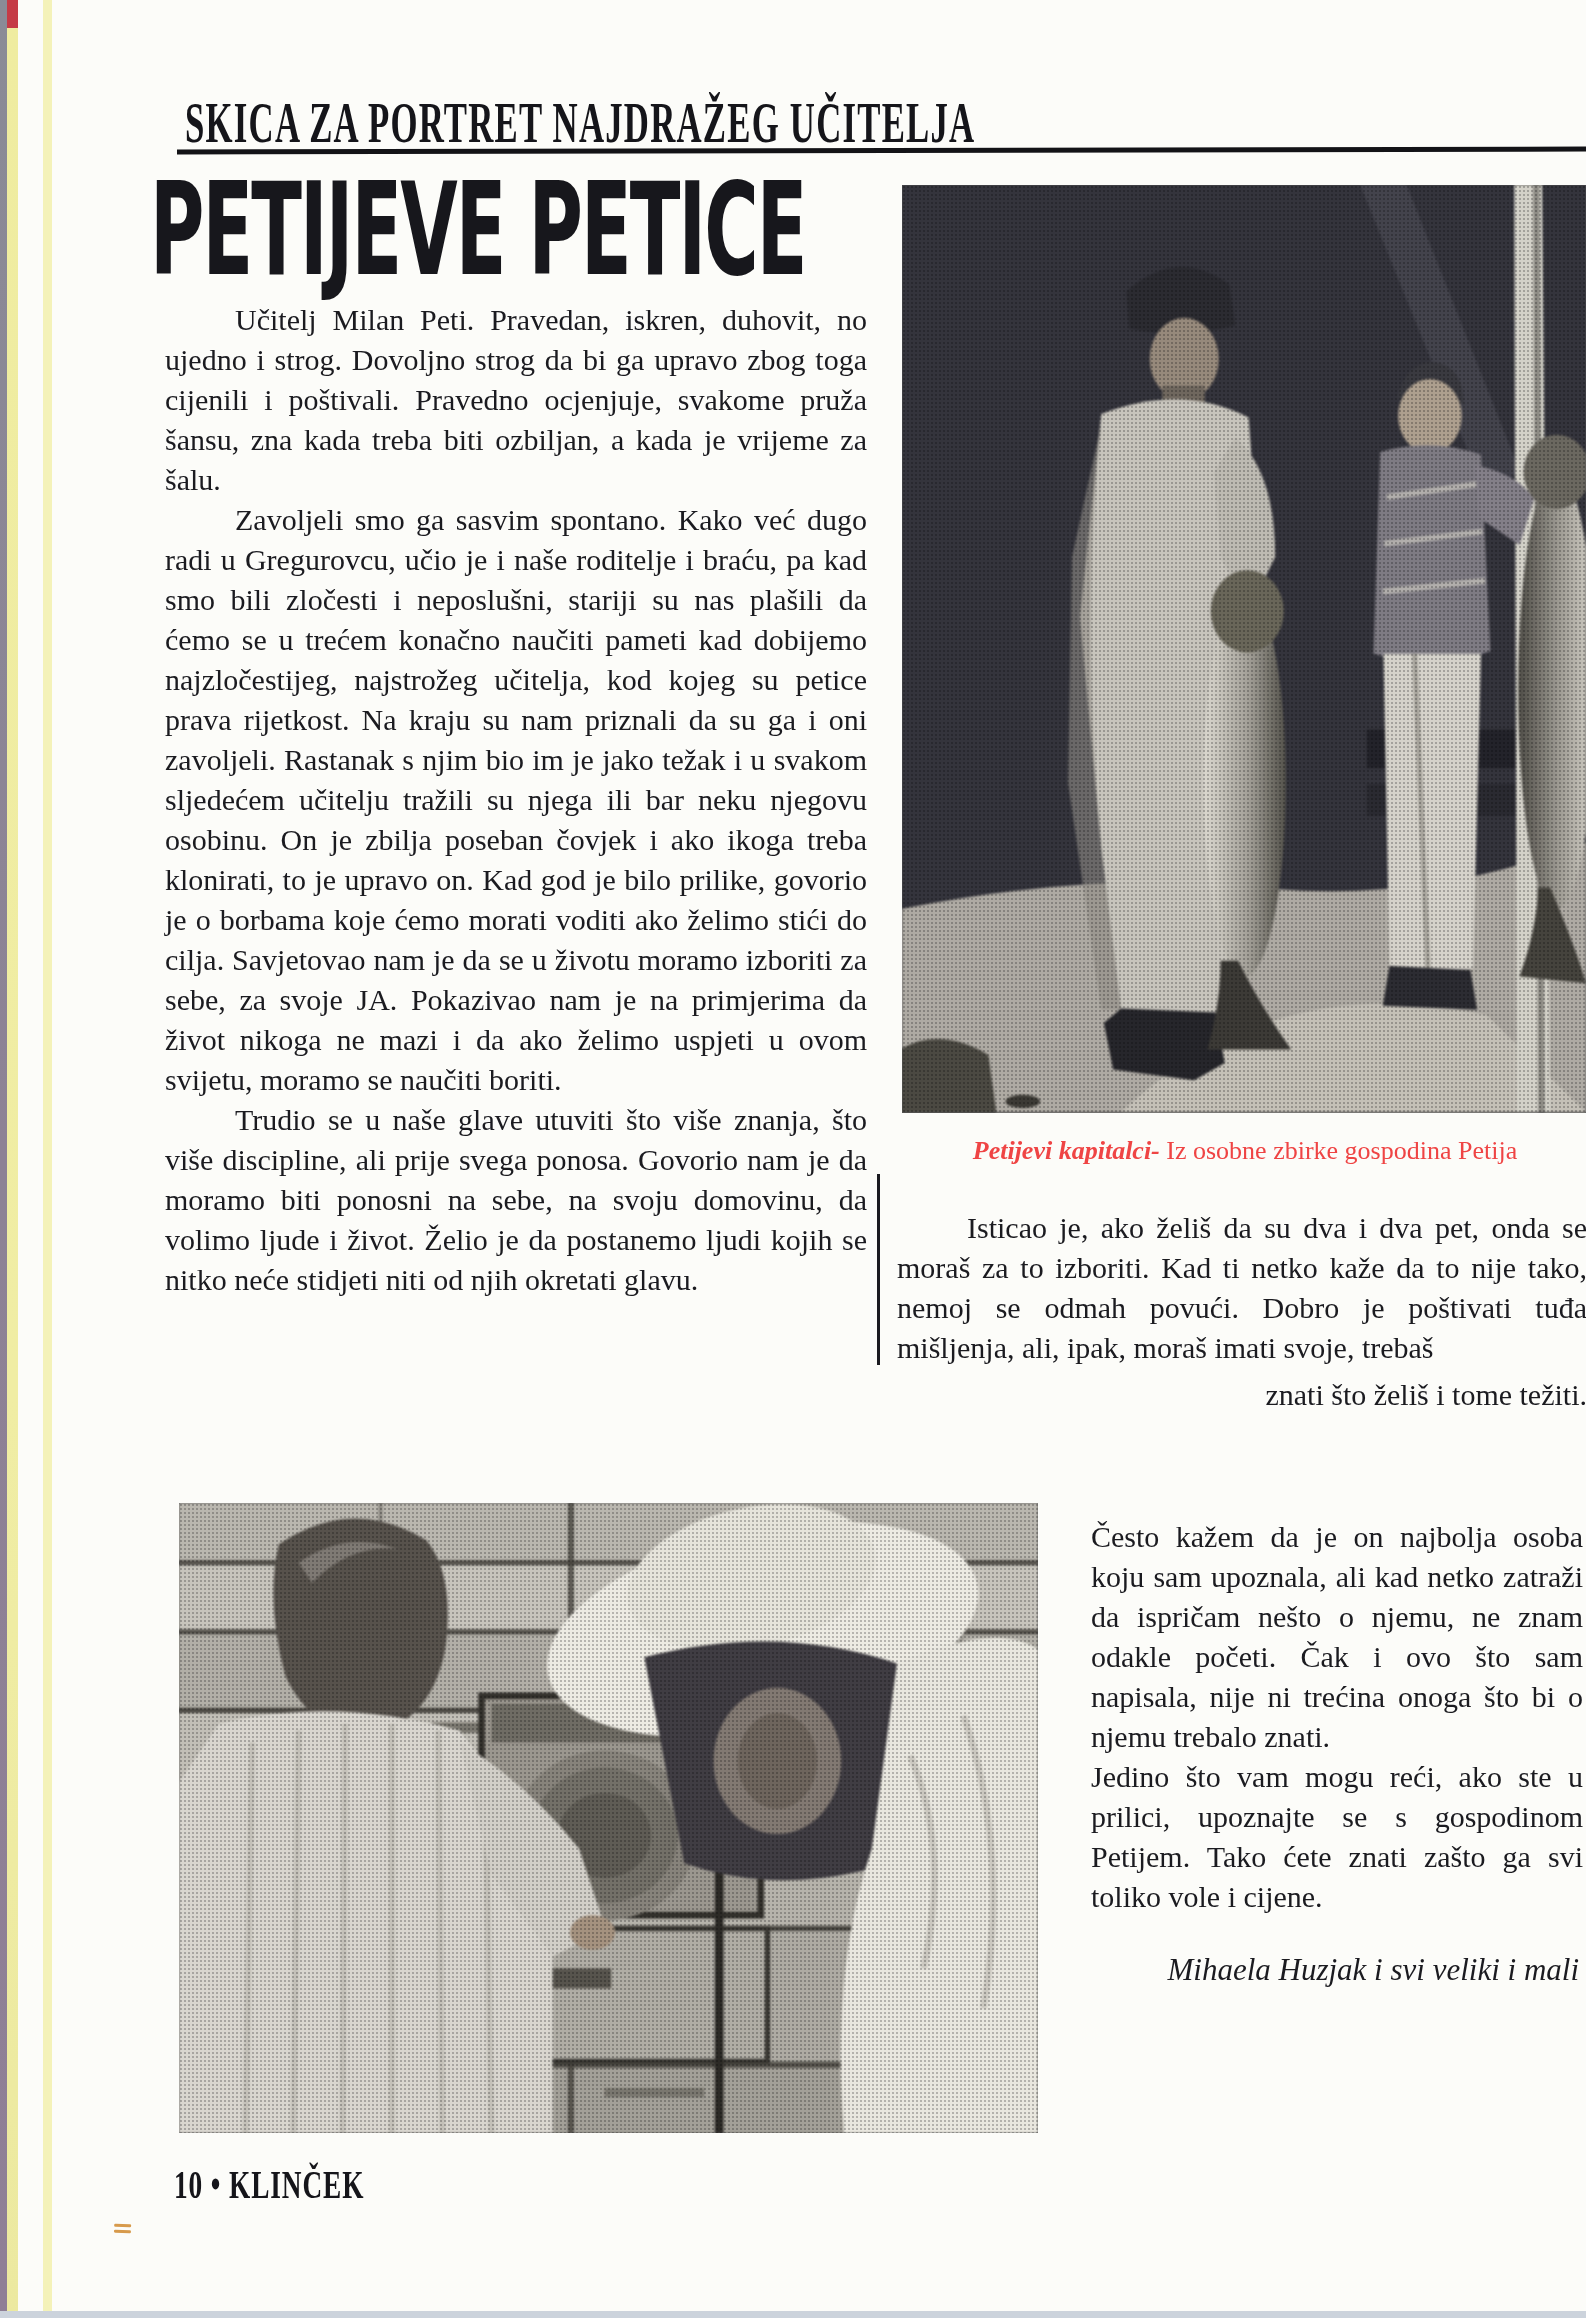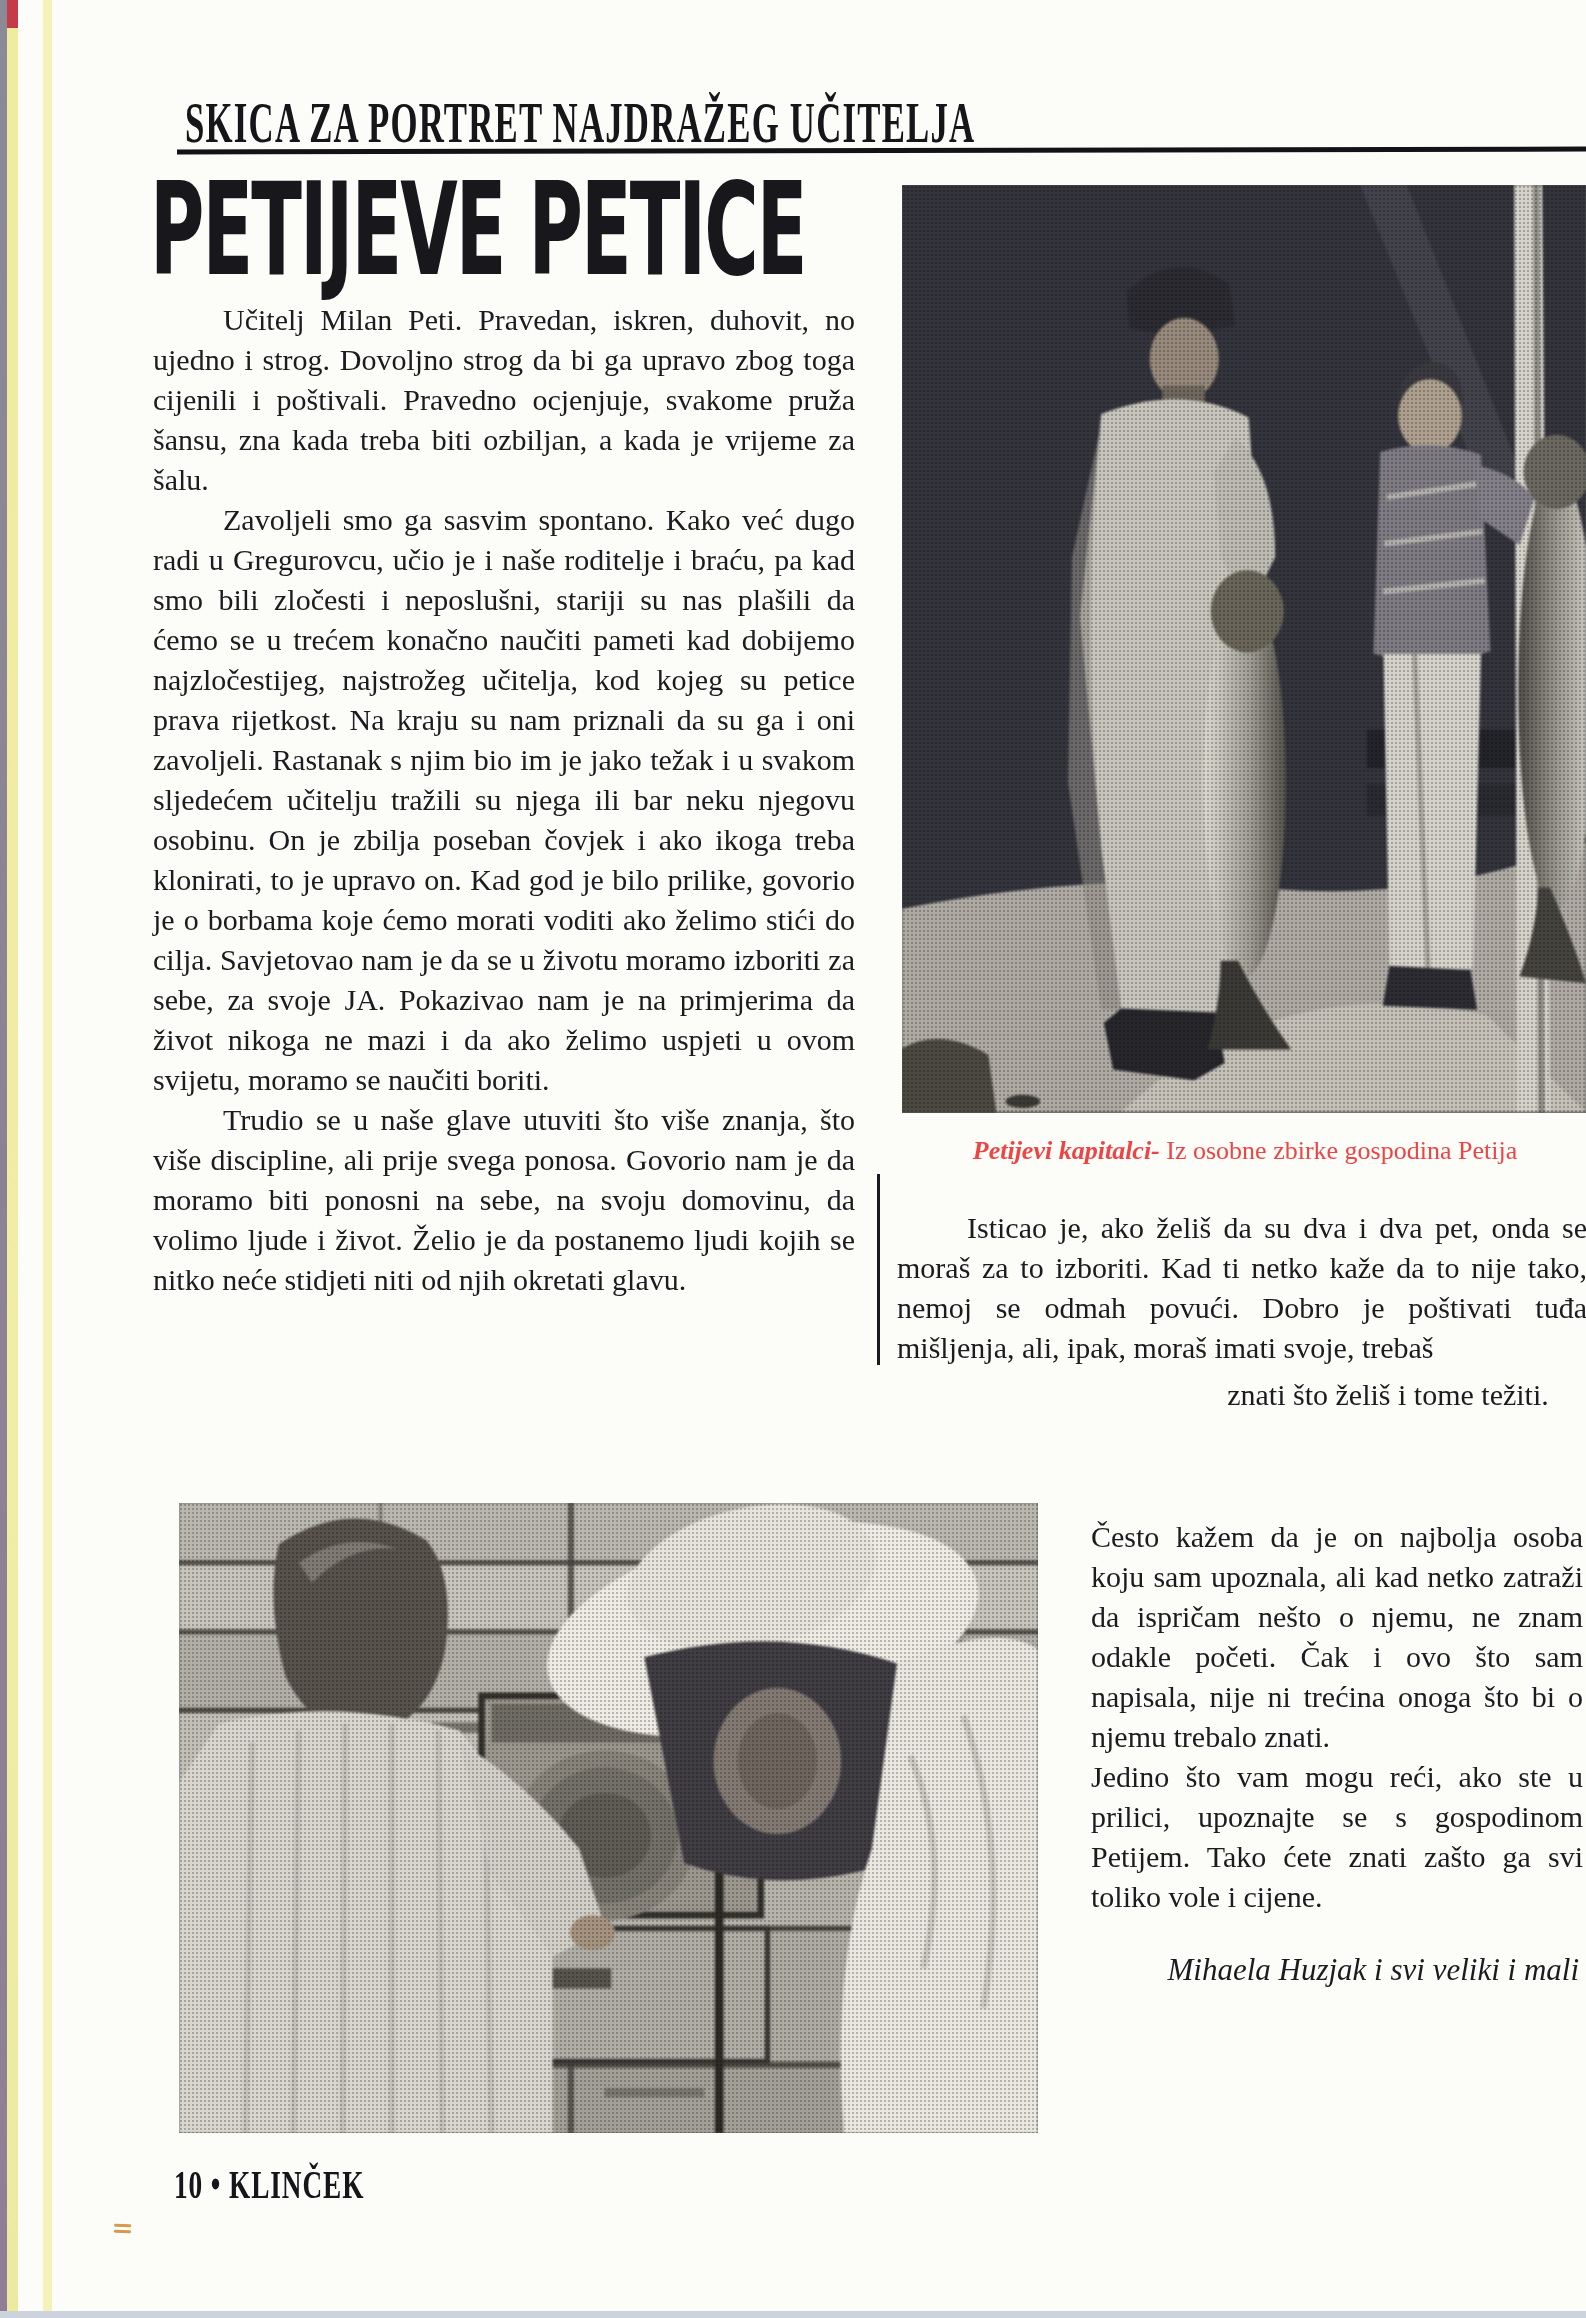--- a/index.html
+++ b/index.html
@@ -21,24 +21,24 @@
           font-weight:bold;font-size:58px;line-height:1;white-space:nowrap;color:#15151a;
           transform:scaleX(0.60);transform-origin:left top;letter-spacing:2px;}
   .kicker-rule{position:absolute;left:177px;top:148px;width:1410px;height:4.7px;background:#131317;
           transform:rotate(-0.12deg);}
   .title{position:absolute;left:150px;top:166px;margin:0;font-family:"DejaVu Sans",sans-serif;
           font-weight:bold;font-size:128px;line-height:1;white-space:nowrap;color:#17171c;
           transform:scaleX(0.58);transform-origin:left top;letter-spacing:-3.3px;}
   
   .bodycol p{margin:0;font-size:30px;line-height:40px;text-align:justify;}
   .bodycol p.ind{text-indent:70px;}
-  .col-left{position:absolute;left:153px;top:300px;width:702px;}
+  .col-left{position:absolute;left:165px;top:300px;width:702px;}
   .col-divider{position:absolute;left:877px;top:1174px;width:3.3px;height:191px;background:#1a1a20;}
   .col-right-a{position:absolute;left:897px;top:1208px;width:690px;}
-  .col-right-a p.lastline{text-align:center;text-indent:0;padding-left:292px;margin-top:6.6px;}
+  .col-right-a p.lastline{text-align:right;text-indent:0;padding-left:292px;margin-top:6.6px;}
   .col-right-b{position:absolute;left:1091px;top:1517px;width:492px;}
   .signature{font-style:italic;text-align:right !important;font-size:31px !important;
              margin-top:33px !important;padding-right:4px;}
   
   .photo{position:absolute;overflow:hidden;background:#555;}
   .photo svg{position:absolute;inset:0;filter:blur(1.1px);}
   .halftone{position:absolute;inset:0;pointer-events:none;
             background-image:radial-gradient(rgba(25,25,30,0.26) 0.7px, rgba(0,0,0,0) 1.1px);
             background-size:4px 4px;mix-blend-mode:multiply;}
   .photo-fish{left:902px;top:185px;width:684px;height:928px;}

